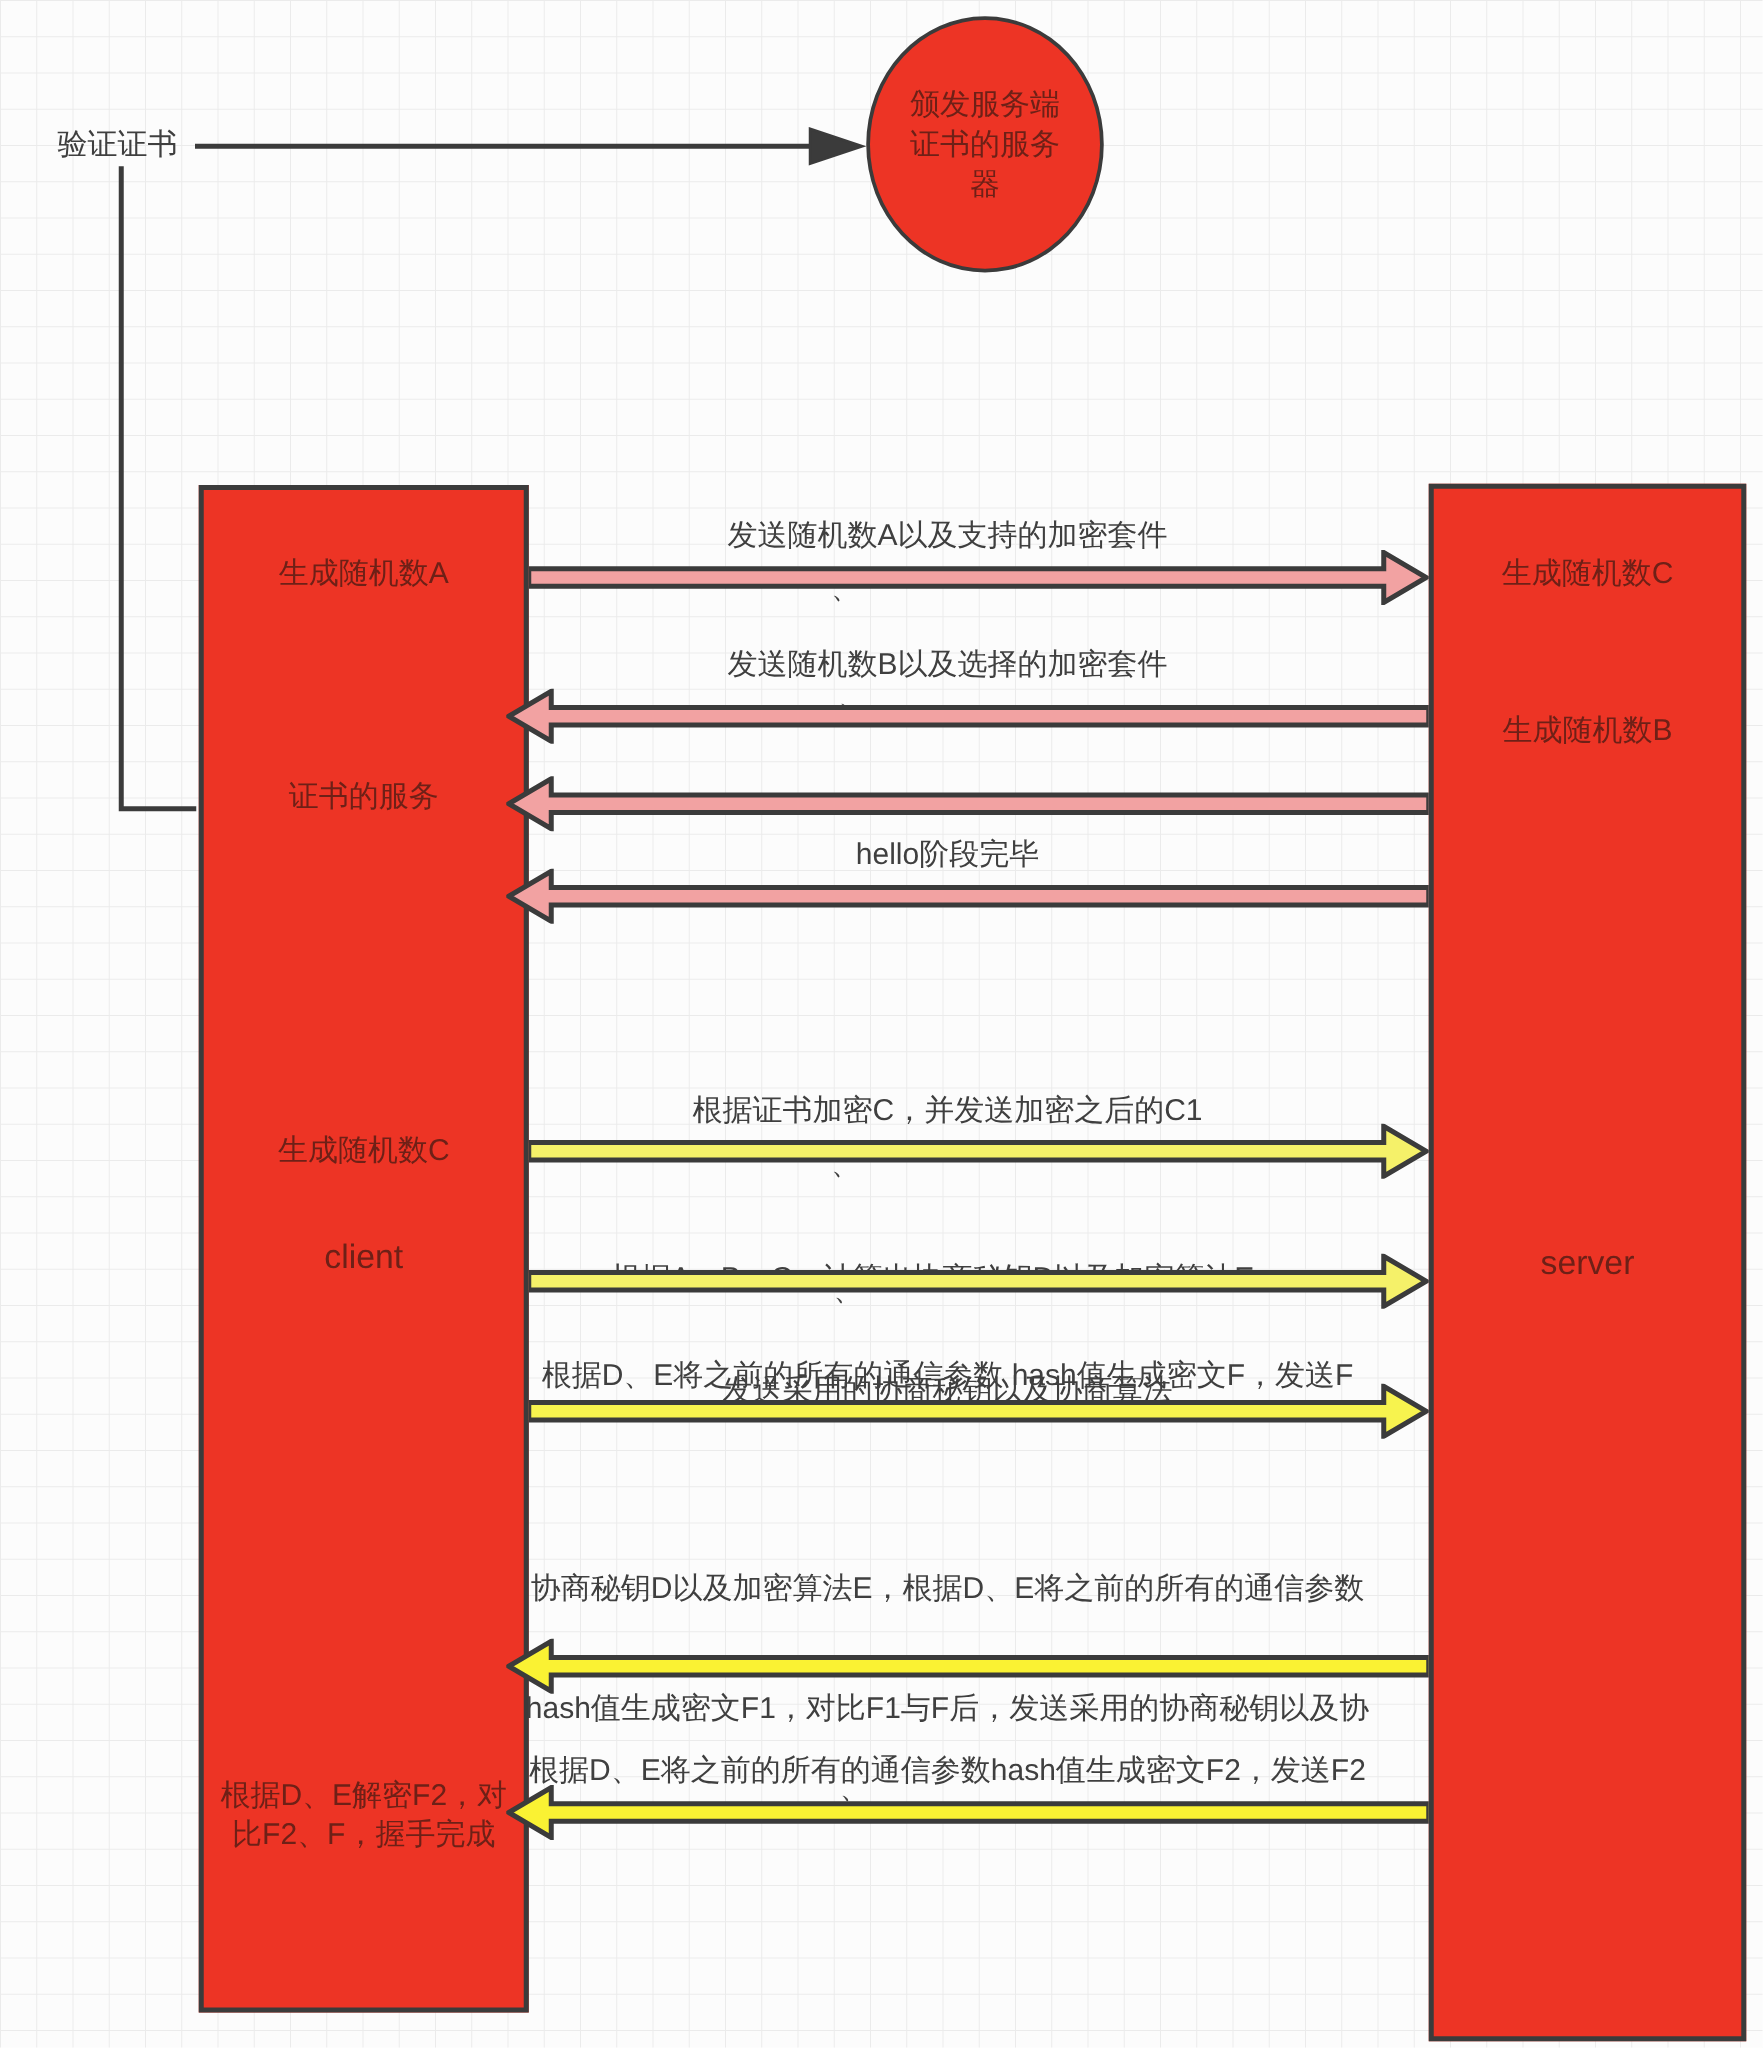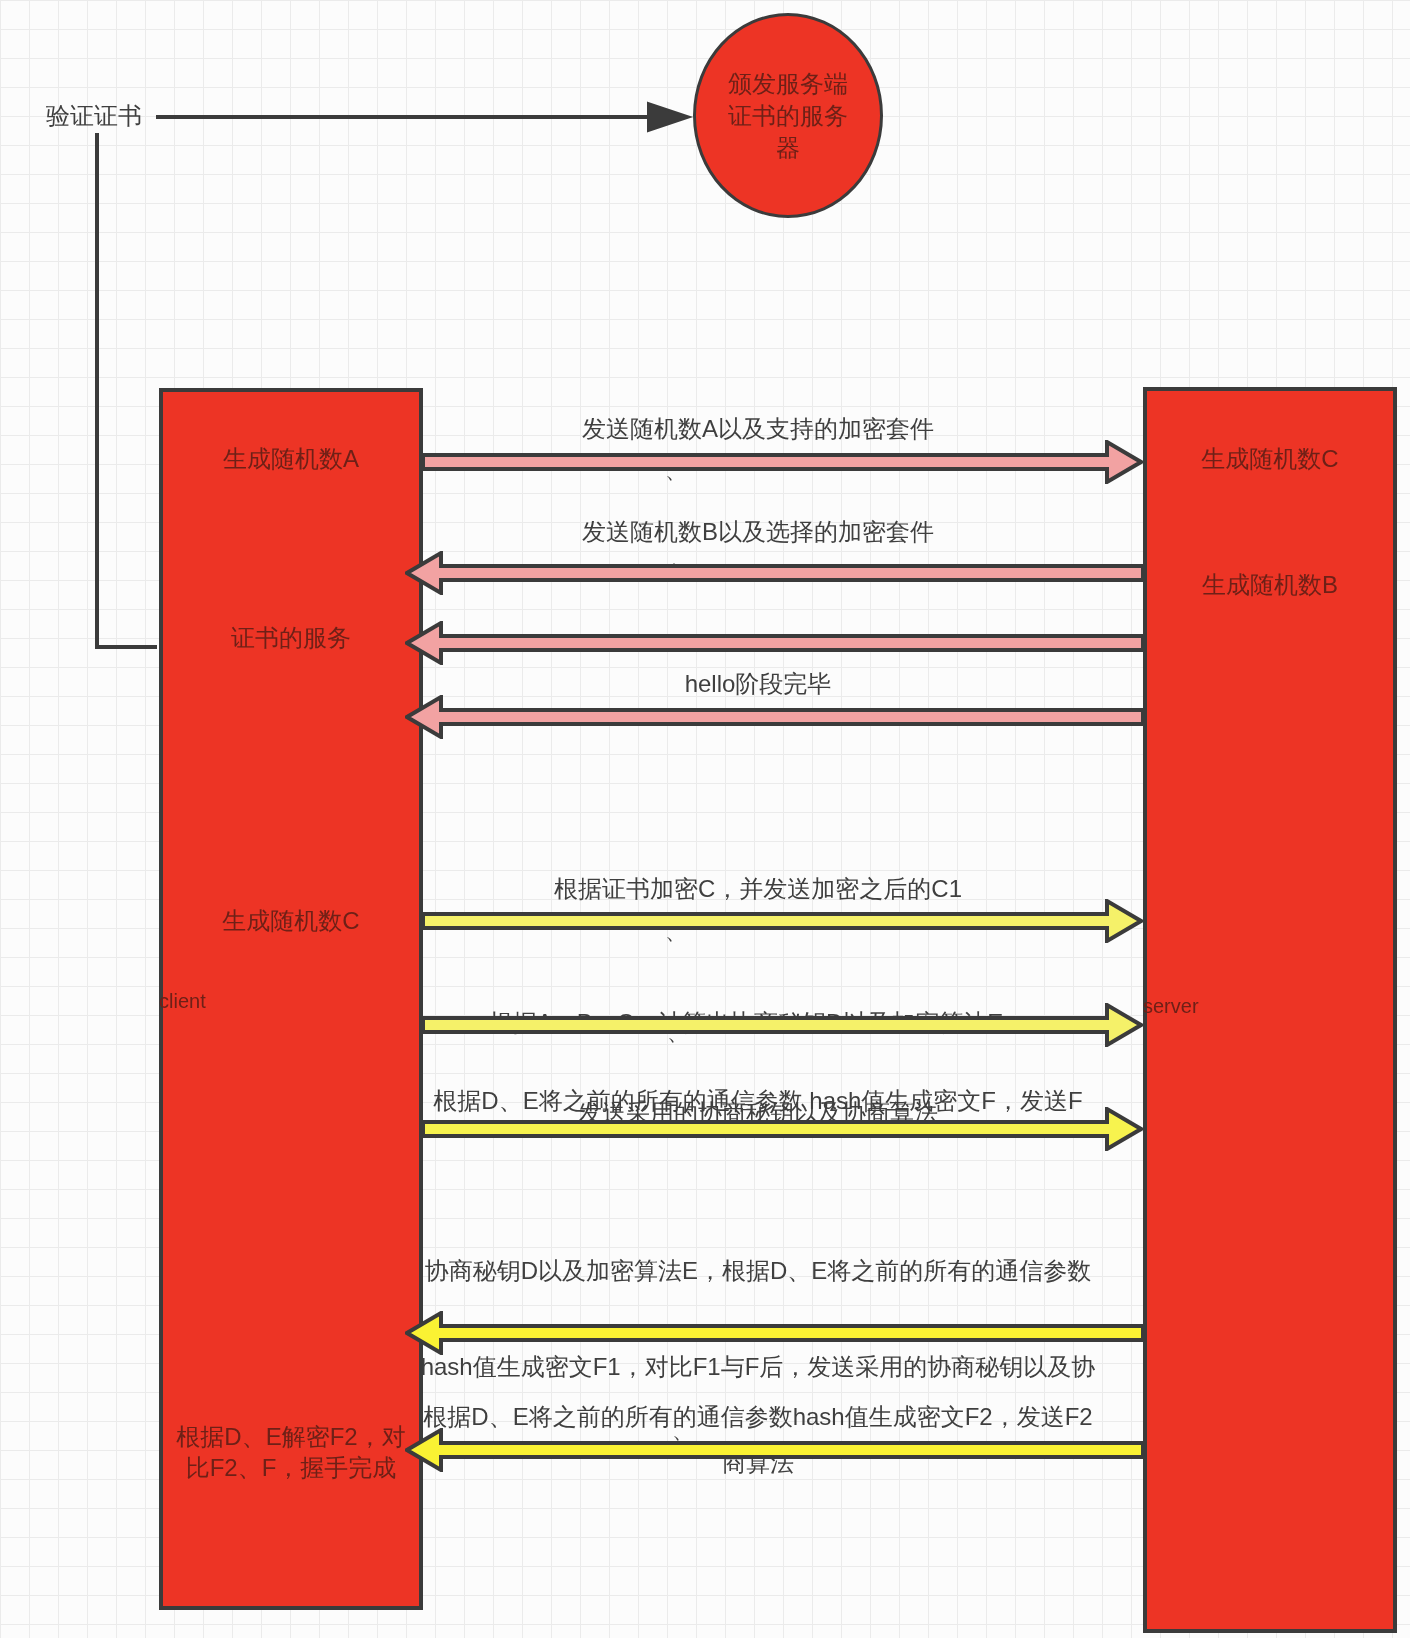--- a/index.html
+++ b/index.html
@@ -39,21 +39,22 @@
   .msg-label .ml-line{white-space:pre;}
   .tick{
     color:var(--text-dark);
     font-size:22px;
     line-height:22px;
     width:30px;
     text-align:center;
   }
   .name-label{
     color:var(--text-on-red);
-    font-size:20px;
+    font-size:27px;
+    text-align:center;
   }
   #ca-circle{
     background:var(--red);
     border:3px solid var(--border);
     border-radius:50%;
     box-sizing:border-box;
     display:flex;align-items:center;justify-content:center;
   }
   #ca-circle .box-label{line-height:32px;}
   svg{display:block;}
@@ -132,21 +133,20 @@
   <div class="abs tick" style="left:663px;top:1022px;">、</div>
 
   <div class="abs msg-label" style="left:402px;top:1086px;width:712px;">根据D、E将之前的所有的通信参数 hash值生成密文F，发送F</div>
   <svg class="abs" style="left:423px;top:1107px;width:720px;height:44px;">
     <polygon points="0,15 684,15 684,2 718,22 684,42 684,29 0,29" style="fill:var(--yellow-mid);stroke:var(--border);stroke-width:4;"></polygon>
   </svg>
 
   <div class="abs msg-label" style="left:400px;top:1191px;width:716px;line-height:32px;">
     <div class="ml-line">协商秘钥D以及加密算法E，根据D、E将之前的所有的通信参数</div>
     <div class="ml-line">hash值生成密文F1，对比F1与F后，发送采用的协商秘钥以及协</div>
-    <div class="ml-line">商算法</div>
   </div>
   <div class="abs tick" style="left:668px;top:1308px;">、</div>
   <svg class="abs" style="left:405px;top:1311px;width:738px;height:44px;">
     <polygon points="738,15 36,15 36,2 2,22 36,42 36,29 738,29" style="fill:var(--yellow-bright);stroke:var(--border);stroke-width:4;"></polygon>
   </svg>
 
   <div class="abs msg-label" style="left:402px;top:1402px;width:712px;">根据D、E将之前的所有的通信参数hash值生成密文F2，发送F2</div>
   <div class="abs tick" style="left:668px;top:1420px;">、</div>
   <svg class="abs" style="left:405px;top:1428px;width:738px;height:44px;">
     <polygon points="738,15 36,15 36,2 2,22 36,42 36,29 738,29" style="fill:var(--yellow-bright);stroke:var(--border);stroke-width:4;"></polygon>

